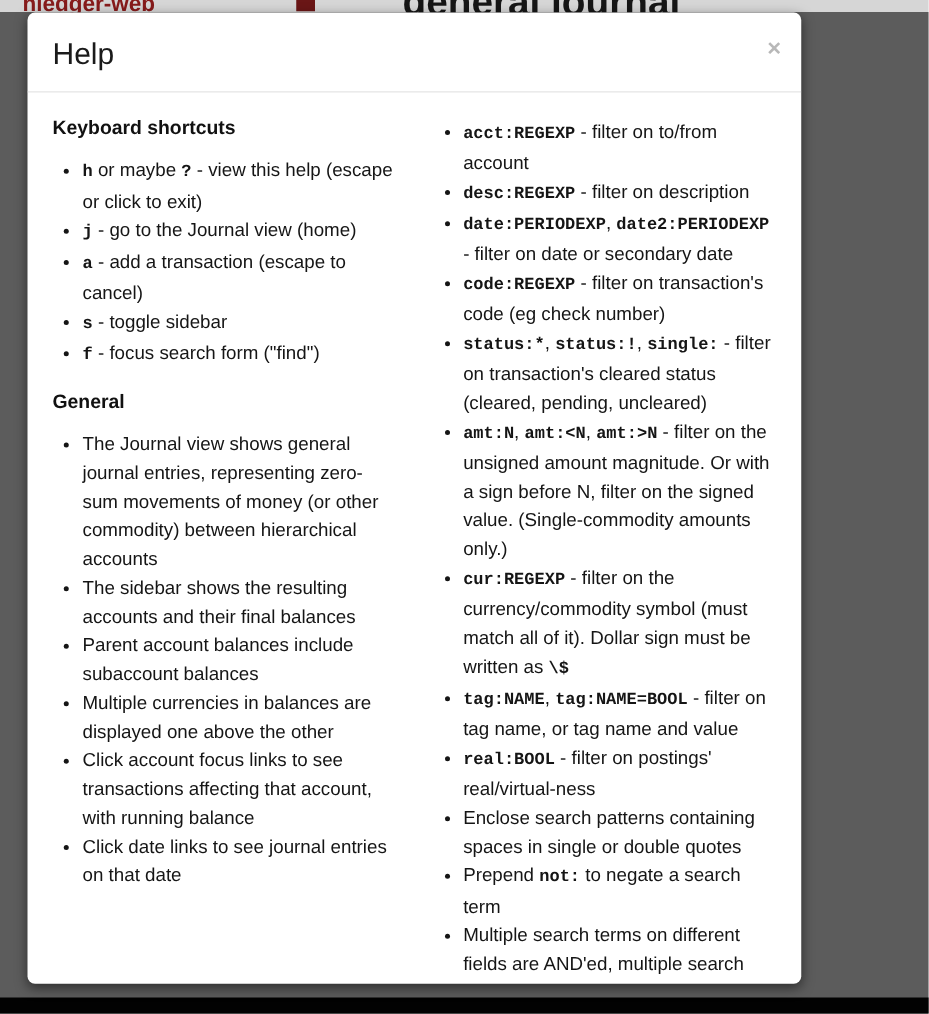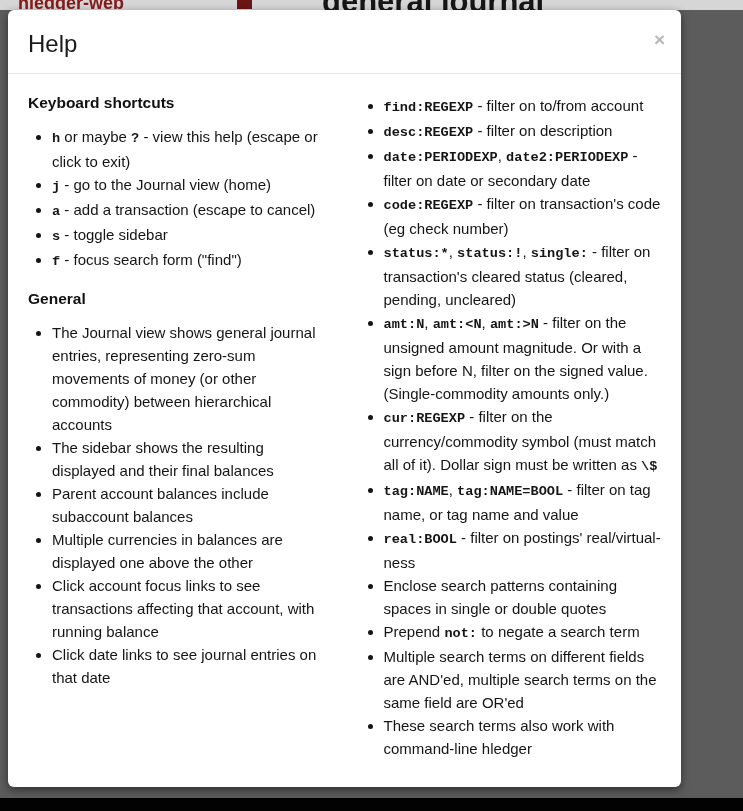--- a/index.html
+++ b/index.html
@@ -14,21 +14,21 @@
   .page-heading{position:absolute;top:-16px;left:322px;font-size:31px;font-weight:bold;color:#1a1a1a;white-space:nowrap;}
   .page-footer-band{position:absolute;left:0;right:0;bottom:0;height:13px;background:#050505;}
   .overlay{
     position:absolute;inset:0;
     background:linear-gradient(to bottom,
       rgba(0,0,0,0.16) 0px, rgba(0,0,0,0.16) 10px,
       rgba(0,0,0,0.64) 10px, rgba(0,0,0,0.64) 100%);
   }
   
   .modal{
-    position:absolute;top:10px;left:8px;width:673px;height:777px;
+    position:absolute;top:10px;left:22px;width:619px;height:777px;
     background:#fff;border-radius:6px;overflow:hidden;
     box-shadow:0 3px 9px rgba(0,0,0,0.5);
   }
   .modal-header{position:relative;padding:20px 20px 14px;border-bottom:1px solid #e5e5e5;}
   .modal-title{margin:0;font-size:24px;font-weight:500;color:#1a1a1a;line-height:1.2;}
   .close-btn{
     position:absolute;top:20px;right:16px;border:0;background:none;padding:0;
     font-size:19px;font-weight:bold;color:#b8b8b8;cursor:pointer;line-height:1;
     font-family:inherit;
   }
@@ -66,30 +66,30 @@
       <ul class="help-list">
           <li><code>h</code> or maybe <code>?</code> - view this help (escape or click to exit)</li>
           <li><code>j</code> - go to the Journal view (home)</li>
           <li><code>a</code> - add a transaction (escape to cancel)</li>
           <li><code>s</code> - toggle sidebar</li>
           <li><code>f</code> - focus search form ("find")</li>
         </ul>
       <h3 class="section-heading mt">General</h3>
       <ul class="help-list">
           <li>The Journal view shows general journal entries, representing zero-sum movements of money (or other commodity) between hierarchical accounts</li>
-          <li>The sidebar shows the resulting displayed and their final balances</li>
+          <li>The sidebar shows the resulting accounts and their final balances</li>
           <li>Parent account balances include subaccount balances</li>
           <li>Multiple currencies in balances are displayed one above the other</li>
           <li>Click account focus links to see transactions affecting that account, with running balance</li>
           <li>Click date links to see journal entries on that date</li>
         </ul>
     </div>
     <div class="col">
       <ul class="help-list">
-          <li><code>find:REGEXP</code> - filter on to/from account</li>
+          <li><code>acct:REGEXP</code> - filter on to/from account</li>
           <li><code>desc:REGEXP</code> - filter on description</li>
           <li><code>date:PERIODEXP</code>, <code>date2:PERIODEXP</code> - filter on date or secondary date</li>
           <li><code>code:REGEXP</code> - filter on transaction's code (eg check number)</li>
           <li><code>status:*</code>, <code>status:!</code>, <code>single:</code> - filter on transaction's cleared status (cleared, pending, uncleared)</li>
           <li><code>amt:N</code>, <code>amt:&lt;N</code>, <code>amt:&gt;N</code> - filter on the unsigned amount magnitude. Or with a sign before N, filter on the signed value. (Single-commodity amounts only.)</li>
           <li><code>cur:REGEXP</code> - filter on the currency/commodity symbol (must match all of it). Dollar sign must be written as <code>\$</code></li>
           <li><code>tag:NAME</code>, <code>tag:NAME=BOOL</code> - filter on tag name, or tag name and value</li>
           <li><code>real:BOOL</code> - filter on postings' real/virtual-ness</li>
           <li>Enclose search patterns containing spaces in single or double quotes</li>
           <li>Prepend <code>not:</code> to negate a search term</li>

